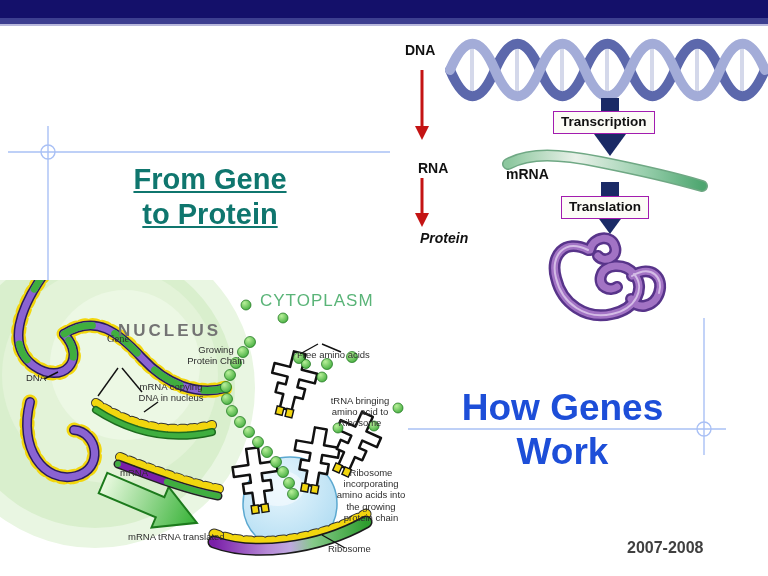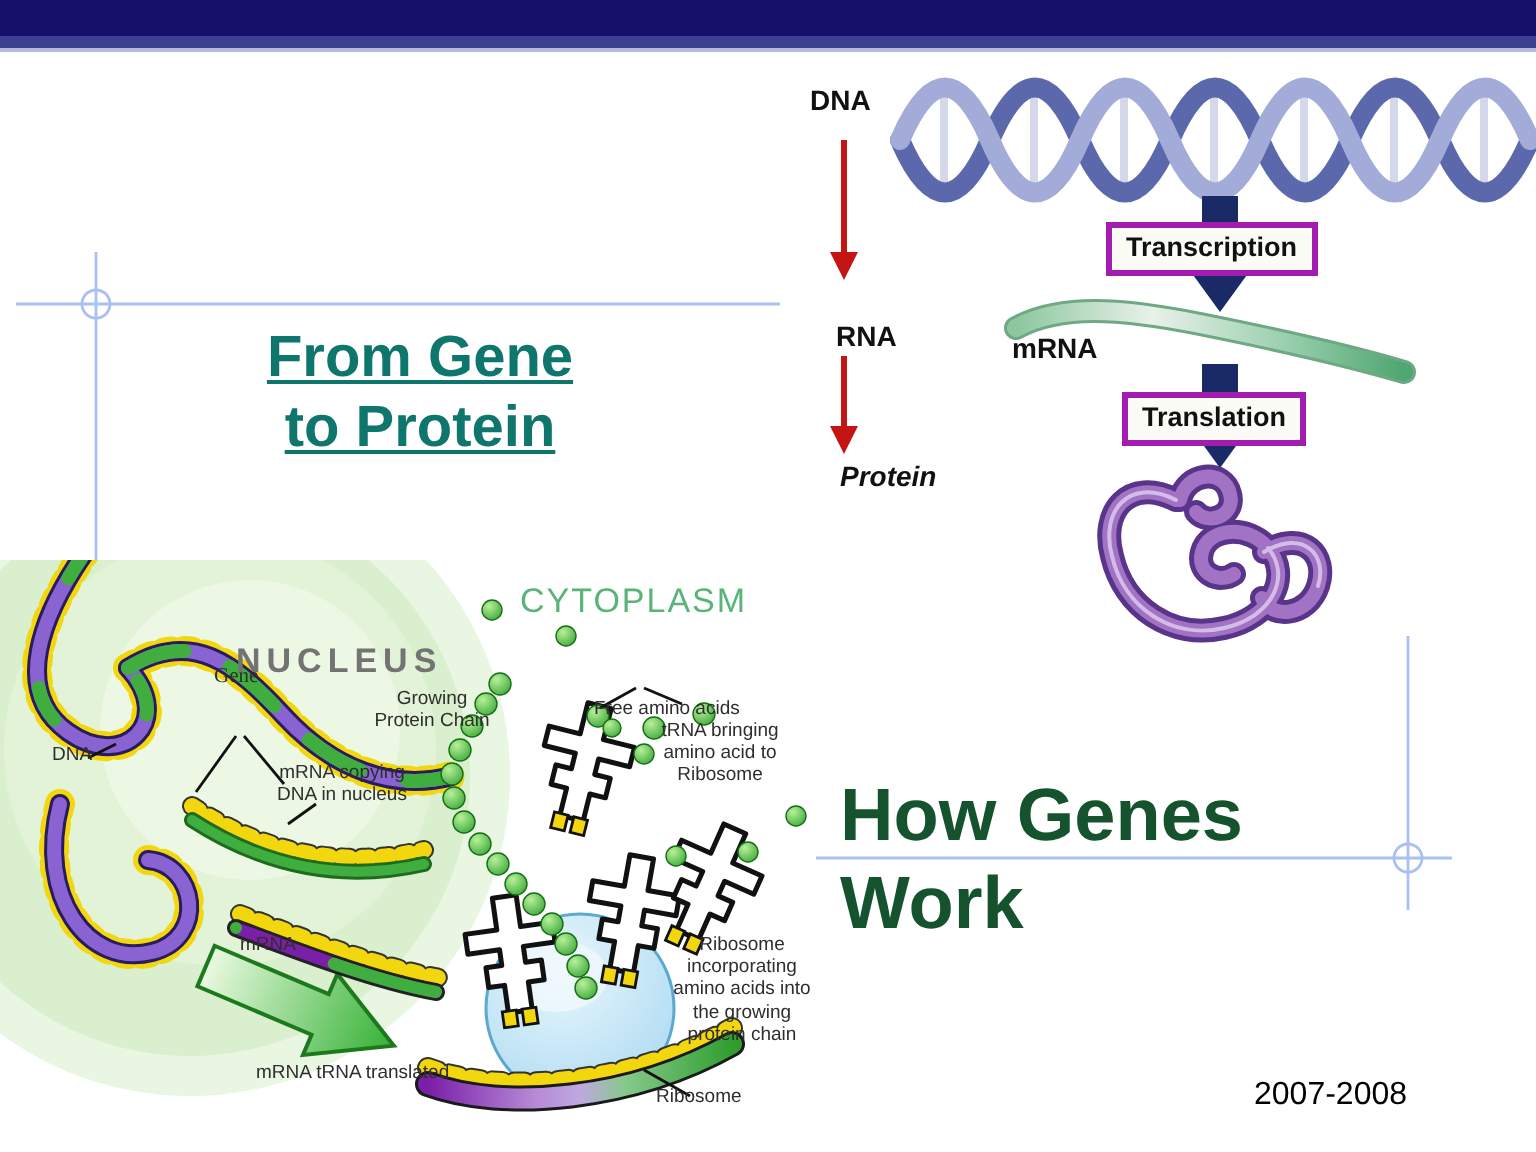--- a/index.html
+++ b/index.html
@@ -5,44 +5,44 @@
   html,body{margin:0;padding:0;background:#666;}
   #slide{position:relative;width:768px;height:576px;background:#ffffff;overflow:hidden;
          font-family:"Liberation Sans", sans-serif;}
   
   #topbar{position:absolute;left:0;top:0;width:768px;height:26px;
     background:linear-gradient(to bottom,#14106a 0,#14106a 18px,#3d3f90 18px,#3d3f90 24px,#b9b9dd 24px,#b9b9dd 26px);}
   
   .pre{white-space:pre-line;}
   #left-title{position:absolute;left:55px;top:162px;width:310px;text-align:center;
     font-size:29px;font-weight:bold;color:#0f766e;line-height:1.22;text-decoration:underline;}
-  #right-title{position:absolute;left:420px;top:386px;width:285px;
-    font-size:37px;font-weight:bold;color:#14532d;line-height:1.18;}
-  #footer-year{position:absolute;left:627px;top:539px;font-size:16px;font-weight:normal;color:#000000;}
+  #right-title{position:absolute;left:420px;top:386px;width:285px;text-align:center;
+    font-size:37px;font-weight:bold;color:#1d4ed8;line-height:1.18;}
+  #footer-year{position:absolute;left:627px;top:539px;font-size:16px;font-weight:bold;color:#404040;}
   
   .dogma-label{position:absolute;font-size:14px;font-weight:bold;color:#111;}
   #lbl-dna{left:405px;top:42px;}
   #lbl-rna{left:406px;top:160px;padding-left:12px;}
   #lbl-protein{left:420px;top:230px;font-style:italic;}
   #lbl-mrna{left:506px;top:166px;}
-  .process-box{position:absolute;background:#fcfcf6;border:3px solid #a21caf;
+  .process-box{position:absolute;background:#fcfcf6;border:1px solid #a21caf;
     font-size:13.5px;font-weight:bold;color:#111;padding:2px 7px;line-height:1.25;}
   #box-transcription{left:553px;top:111px;}
   #box-translation{left:561px;top:196px;}
   
   .cell-label{position:absolute;color:#2e2e2e;font-size:9.5px;line-height:1.18;}
   .ctr{text-align:center;}
   #lbl-nucleus{left:118px;top:321px;font-size:17px;letter-spacing:3px;color:#737373;font-weight:bold;}
   #lbl-cytoplasm{left:260px;top:291px;font-size:17px;letter-spacing:1px;color:#5ab478;}
   #lbl-cell-dna{left:26px;top:372px;}
   #lbl-gene{left:107px;top:333px;font-size:10.5px;font-family:Liberation Serif, serif;}
   #lbl-mrna-copying{left:134px;top:381px;width:74px;}
   #lbl-growing{left:178px;top:344px;width:76px;}
   #lbl-free-amino{left:297px;top:329px;margin-top:20px;}
-  #lbl-trna{left:324px;top:360px;width:72px;}
+  #lbl-trna{left:324px;top:395px;width:72px;}
   #lbl-ribo-inc{left:331px;top:467px;width:80px;}
   #lbl-cell-mrna{left:120px;top:467px;}
   #lbl-mrna-translated{left:128px;top:531px;}
   #lbl-ribosome{left:328px;top:543px;}
   svg{position:absolute;display:block;}
 </style>
 </head>
 <body>
 
 <div id="slide">

